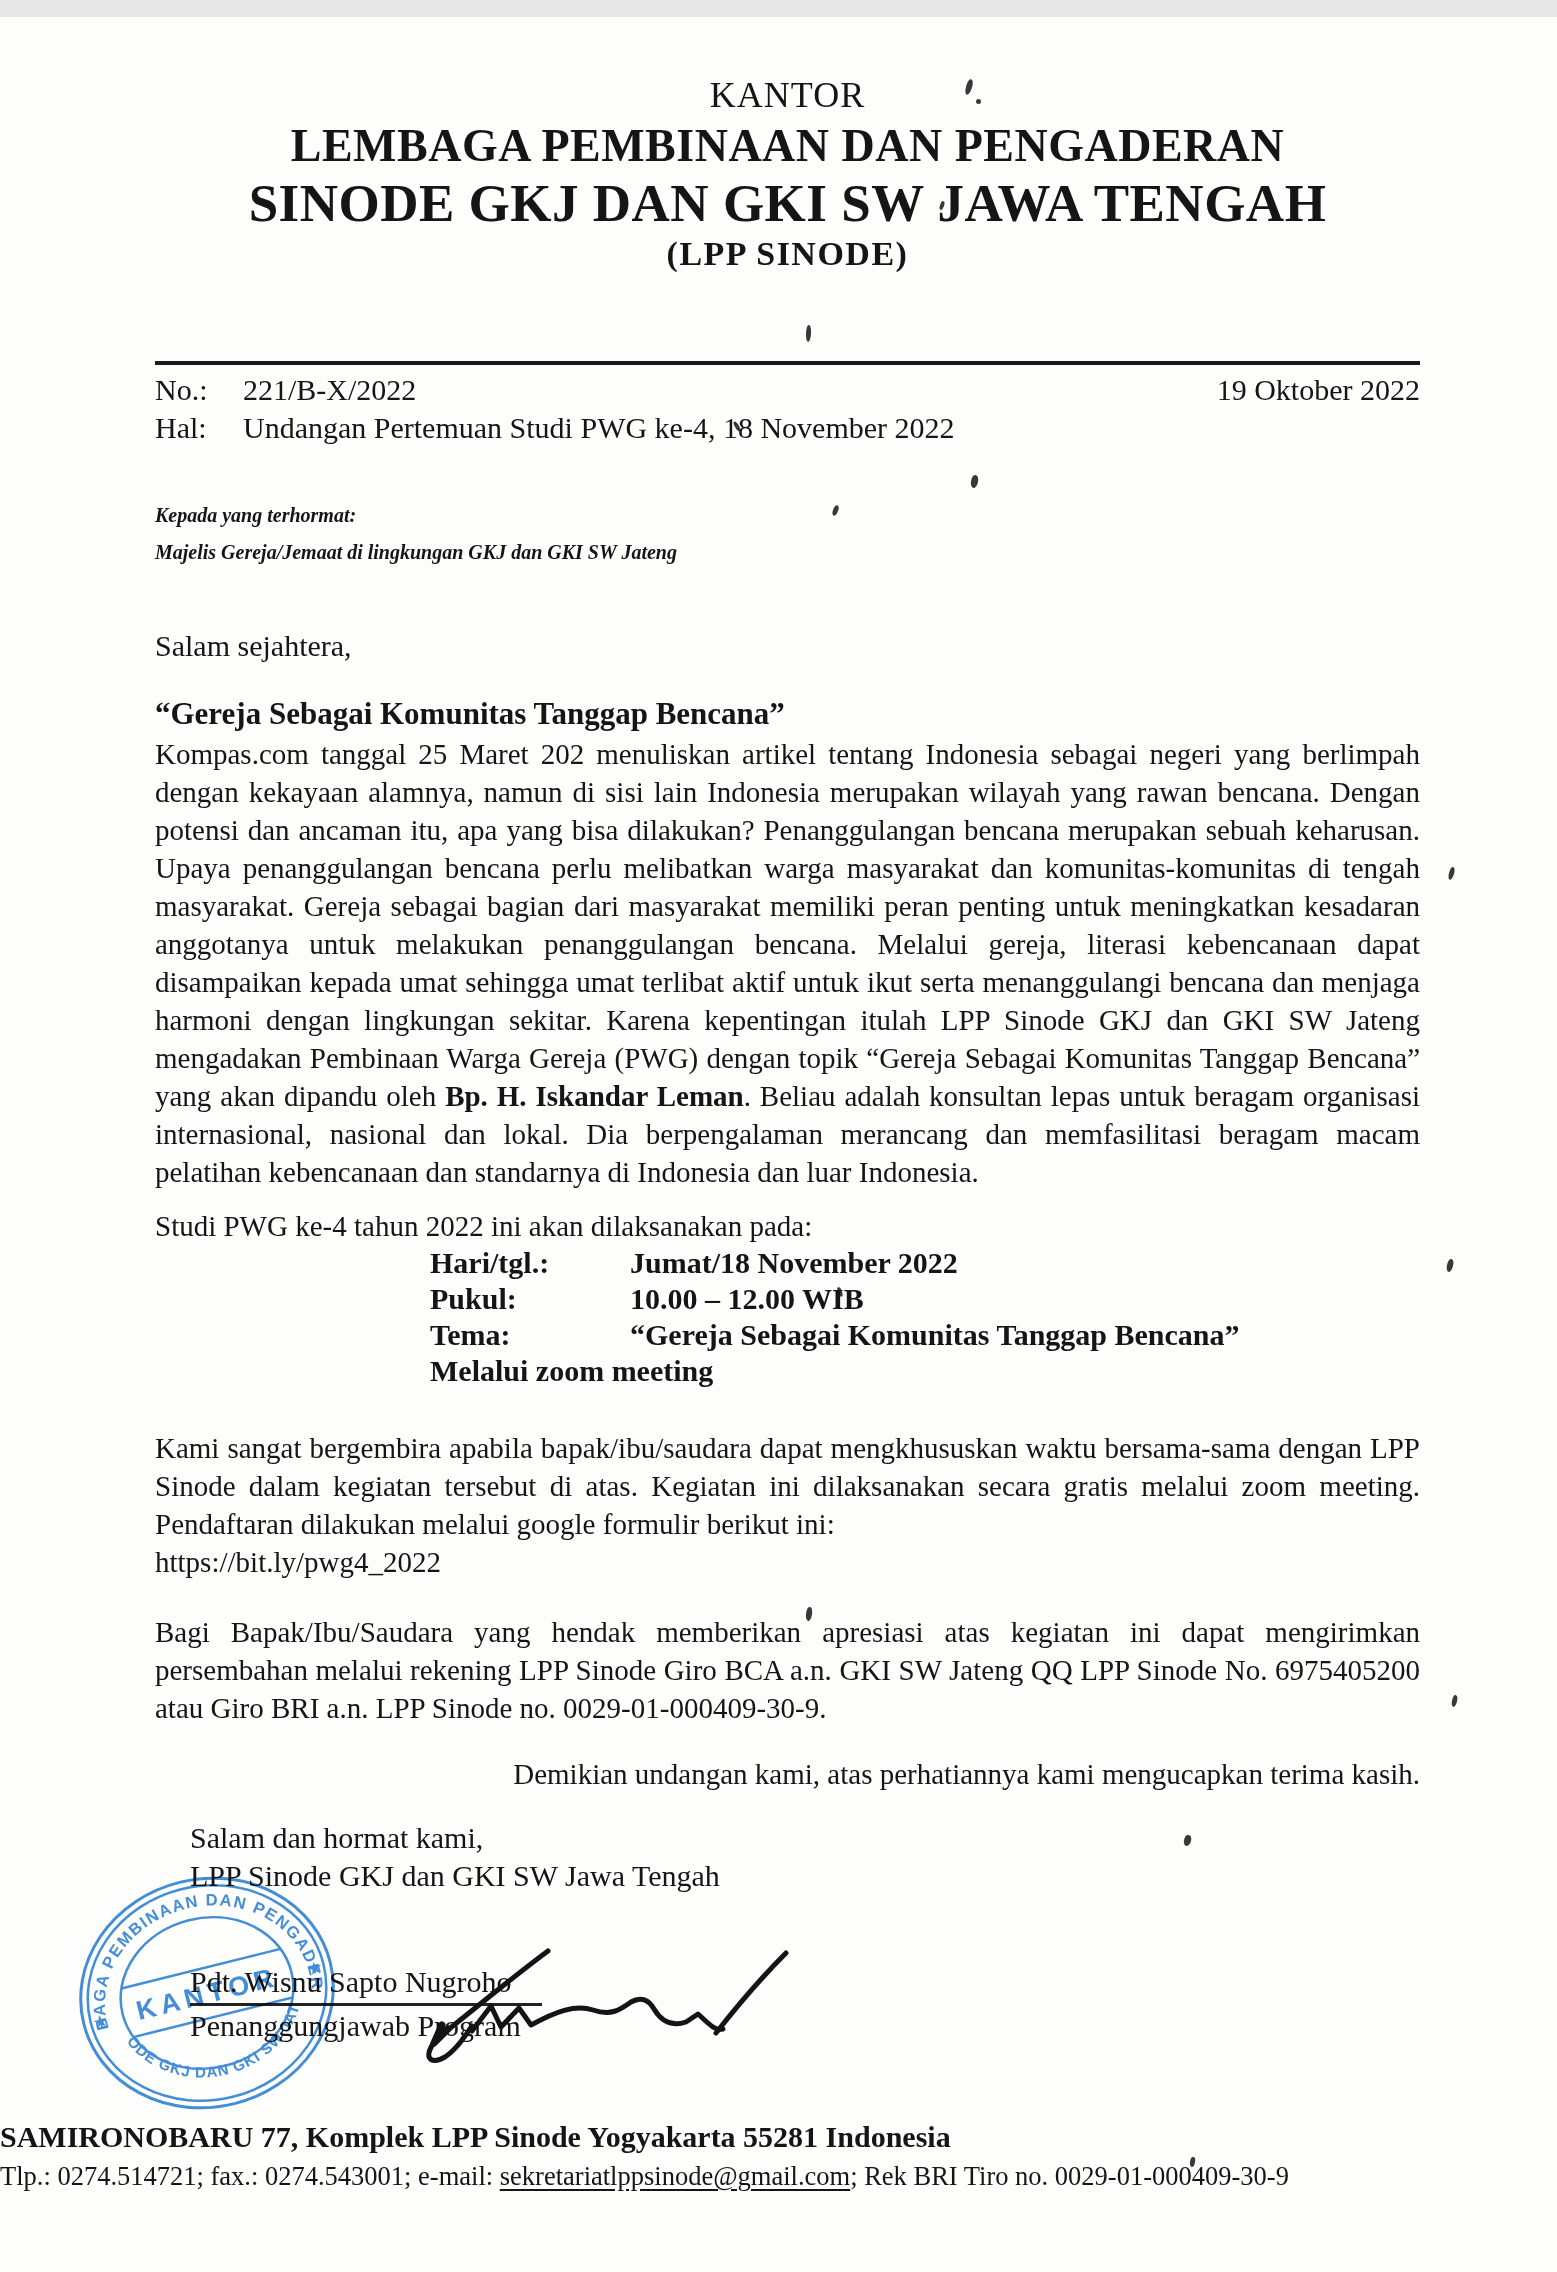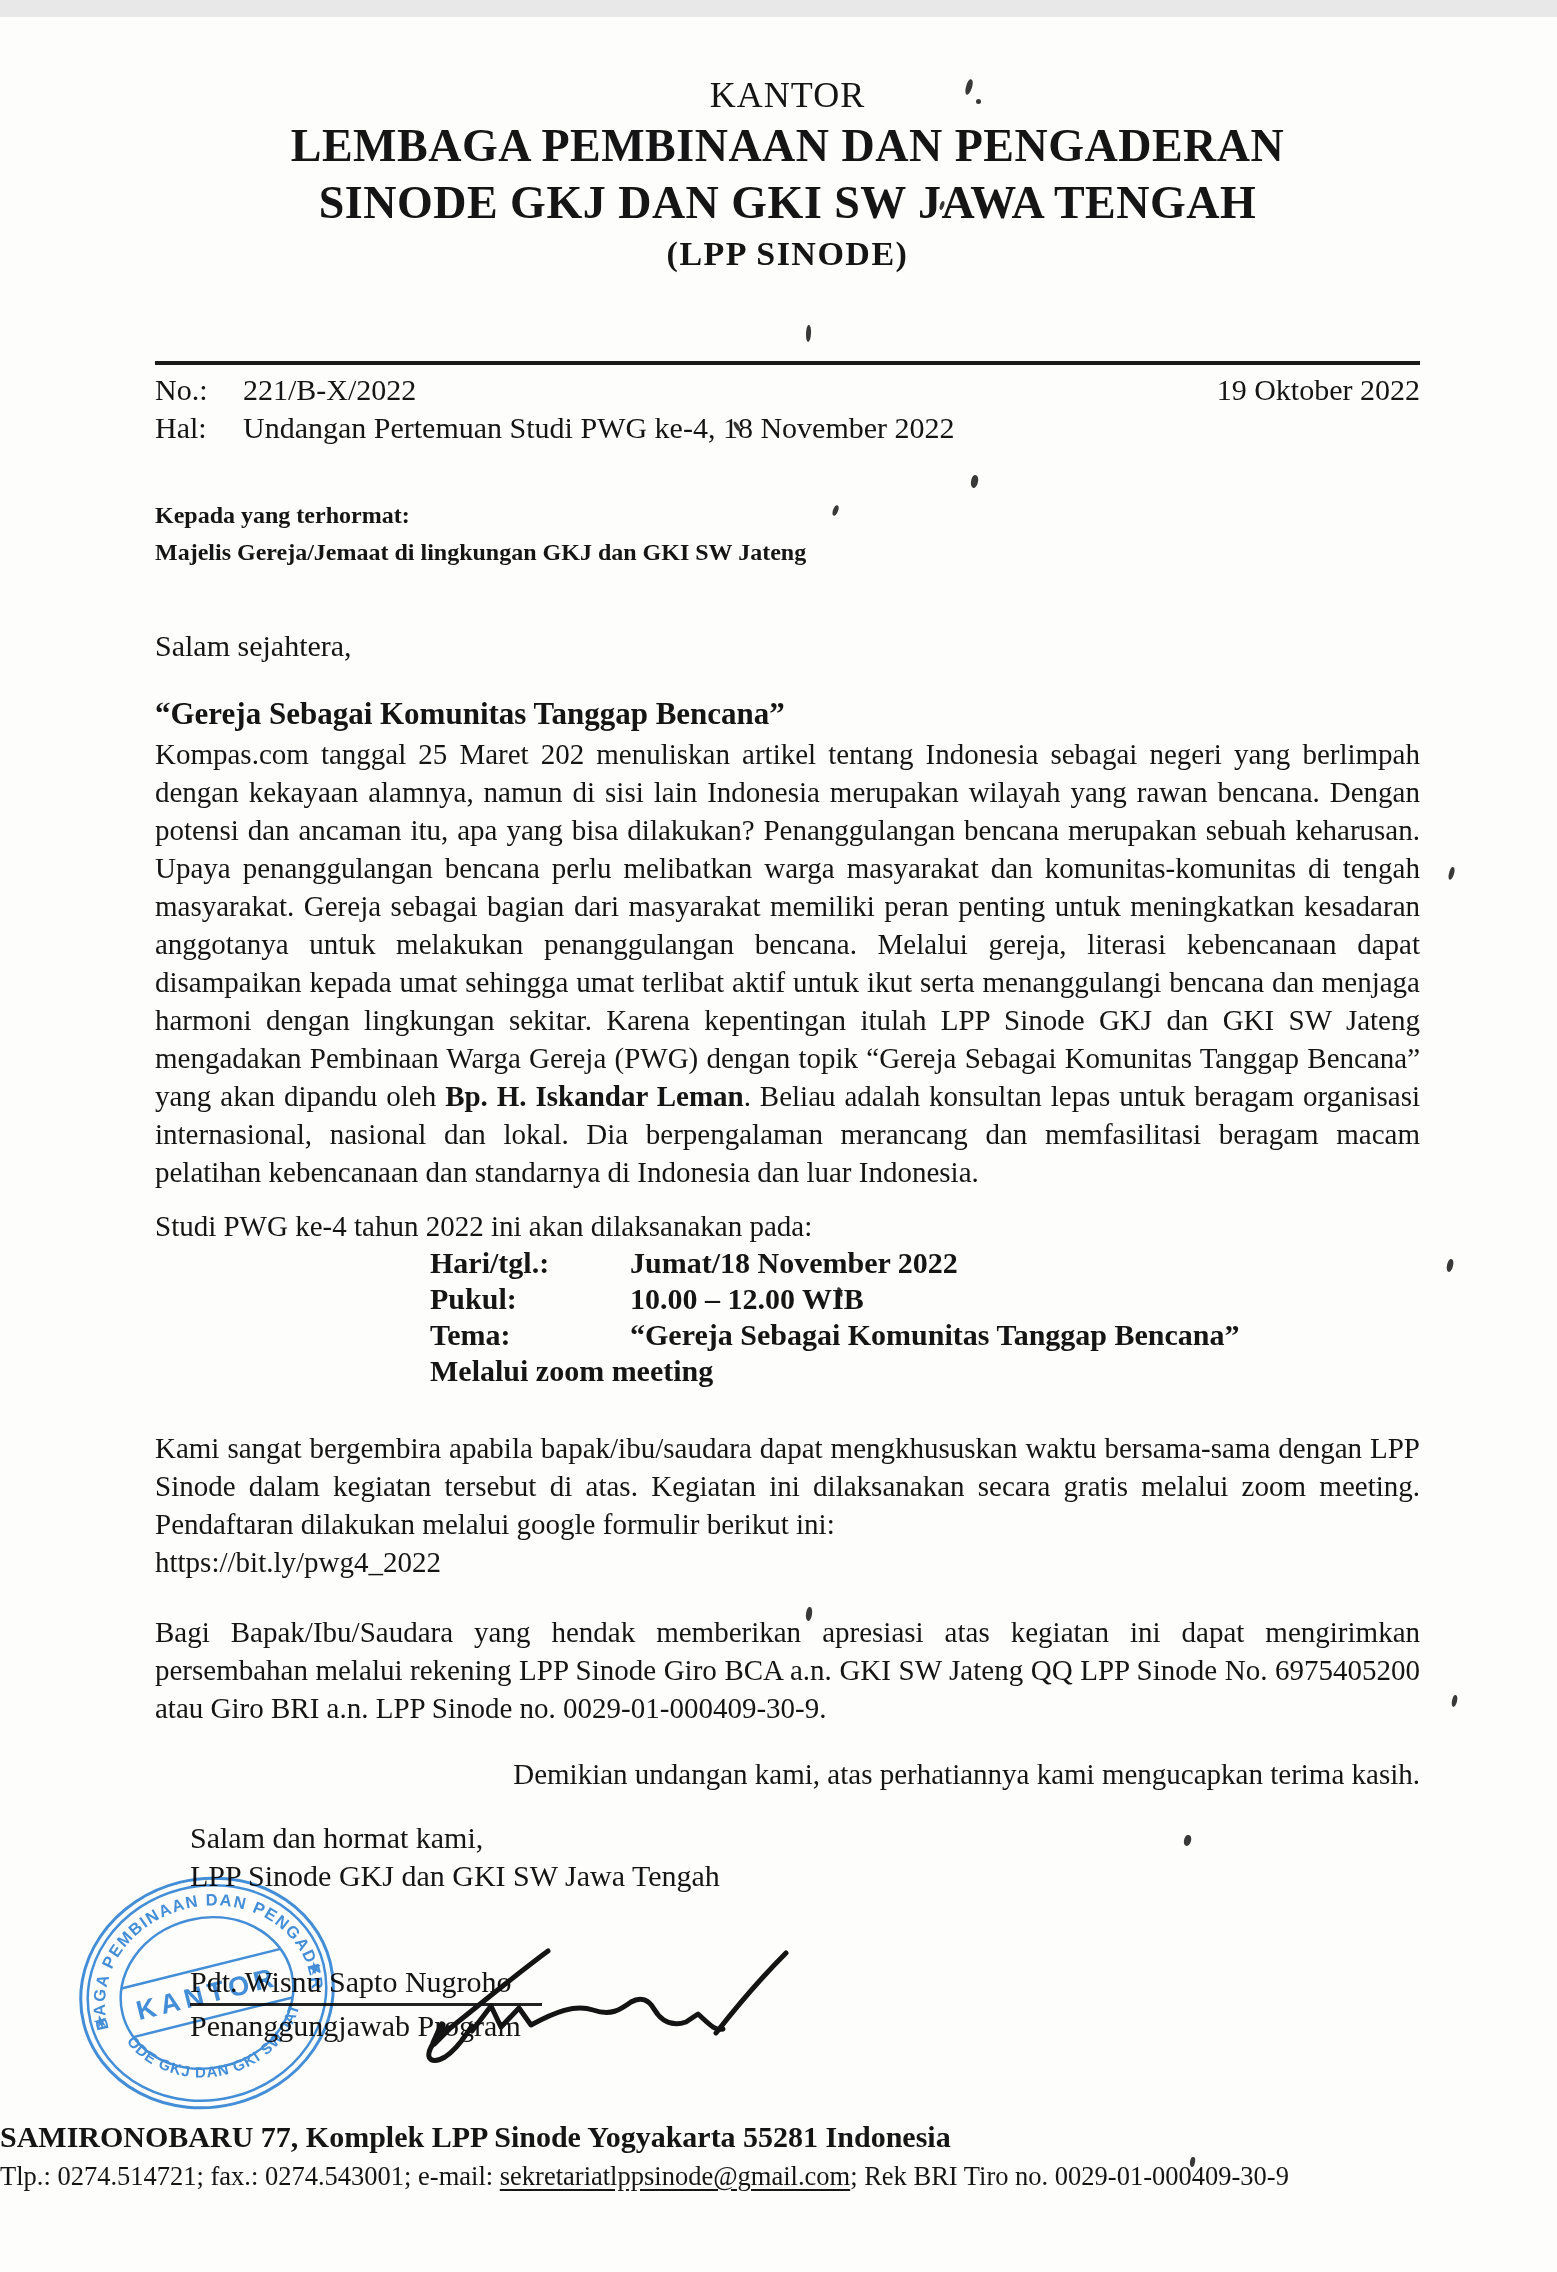--- a/index.html
+++ b/index.html
@@ -6,30 +6,30 @@
   .page{
     position:relative; width:1557px; height:2272px; background:#fdfdfc;
     font-family:"Liberation Serif","DejaVu Serif",serif; color:#151515;
     overflow:hidden; margin:17px auto;
   }
   .content{padding:56px 137px 0 155px;}
   
   .letterhead{text-align:center; font-weight:700;}
   .lh1{font-size:36px; line-height:44px; letter-spacing:1px; font-weight:400;}
   .lh2{font-size:46px; line-height:58px; letter-spacing:.5px;}
-  .lh3{font-size:46px; line-height:56px; letter-spacing:.5px;}
+  .lh3{font-size:53px; line-height:56px; letter-spacing:.5px;}
   .lh4{font-size:34px; line-height:46px; letter-spacing:1.5px;}
   .rule{border:0; border-top:4px solid #1b1b1b; margin:84px 0 0 0;}
   
   .meta{margin-top:6px; font-size:30px;}
   .meta-row{display:flex; line-height:38px;}
   .meta-label{width:88px; flex:0 0 auto;}
   .meta-date{margin-left:auto;text-align:center;}
   
-  .recipient{margin-top:50px; font-weight:700; font-size:24px; line-height:37px;}
+  .recipient{margin-top:50px; font-weight:700; font-size:20px; line-height:37px;font-style:italic;}
   .salutation{margin-top:56px; font-size:30px; line-height:38px;}
   .body-title{margin-top:30px; font-weight:700; font-size:31px; line-height:38px;}
   .para{font-size:29px; line-height:38px; text-align:justify; margin:0;}
   .p1{margin-top:2px;}
   .sched-intro{margin-top:16px; font-size:29px; line-height:38px;}
   .schedule{margin-left:275px; font-weight:700; font-size:30px;}
   .sched-row{display:flex; line-height:36px;}
   .sched-label{width:200px; flex:0 0 auto;}
   .sched-note{line-height:36px;}
   .p3{margin-top:40px;}

